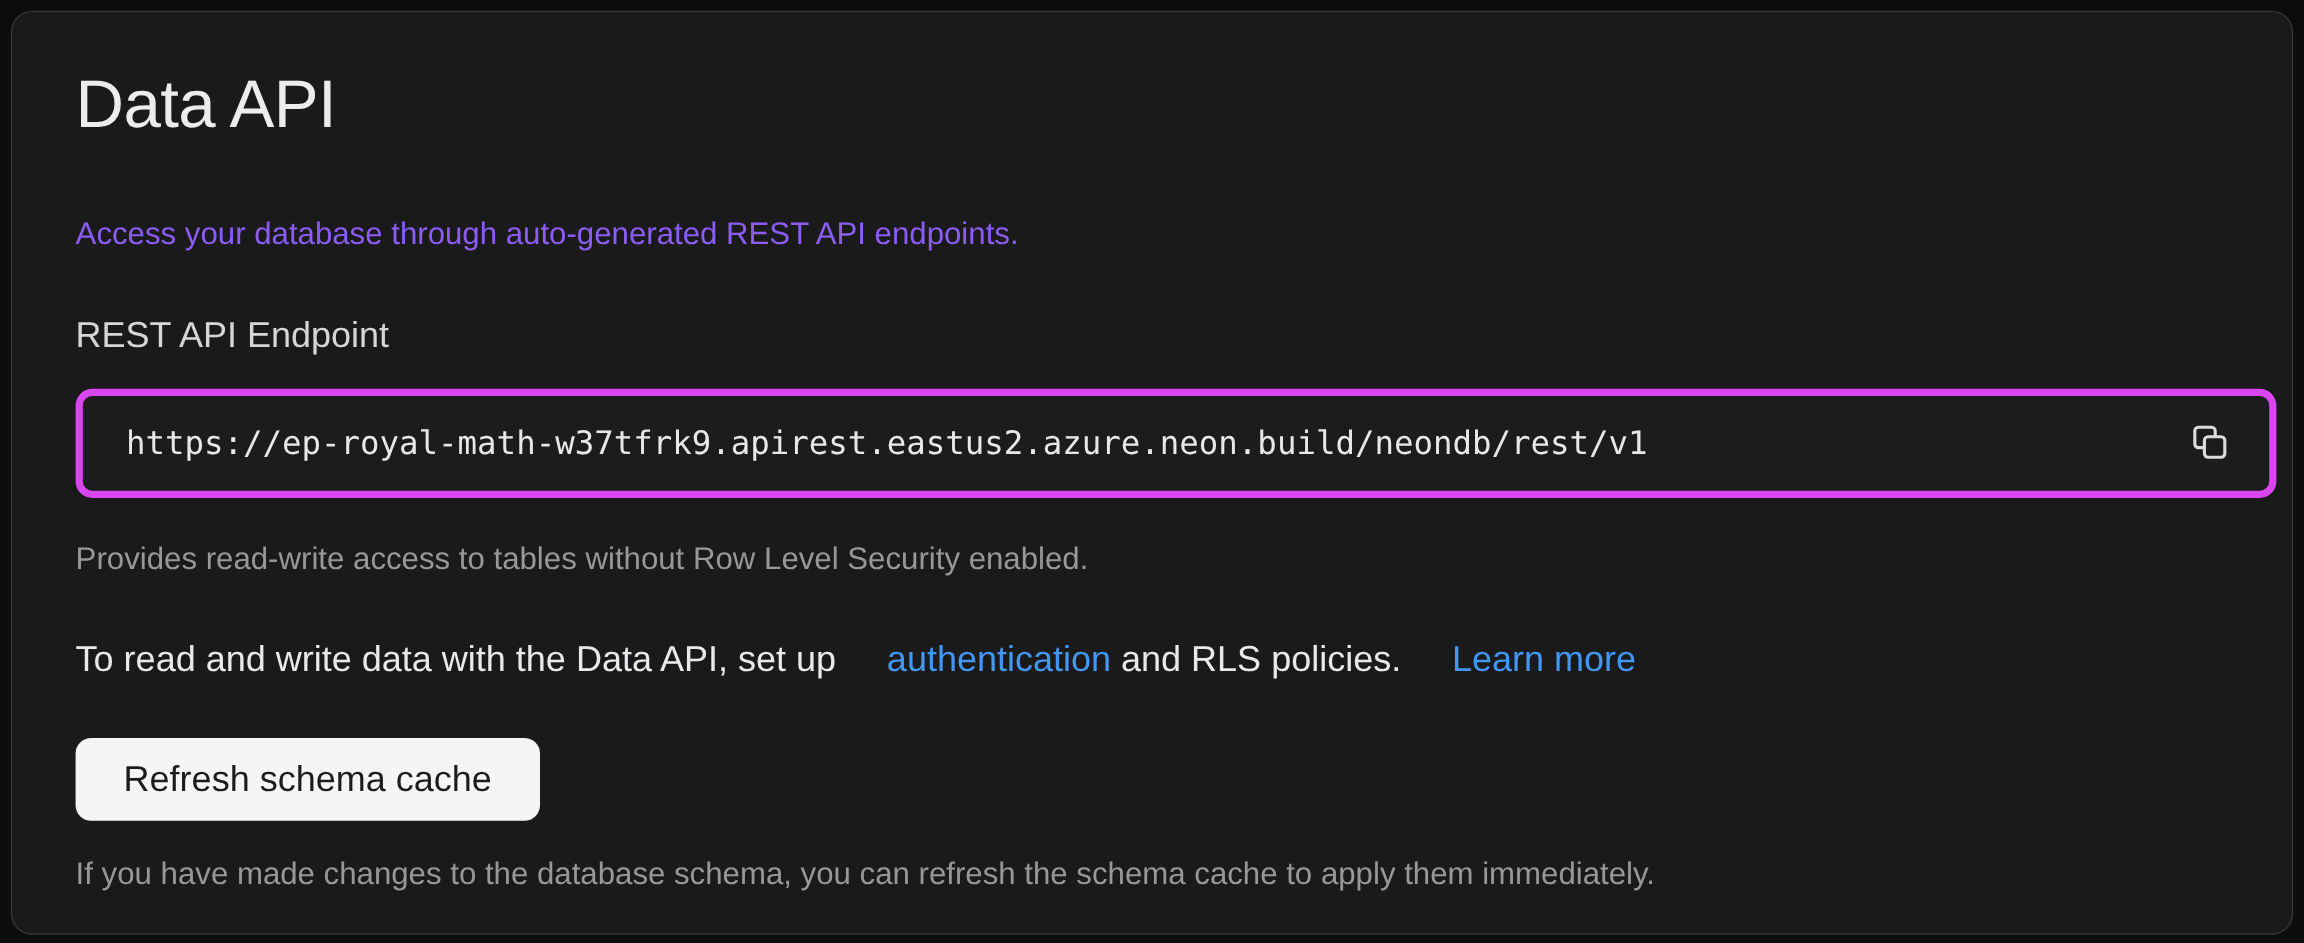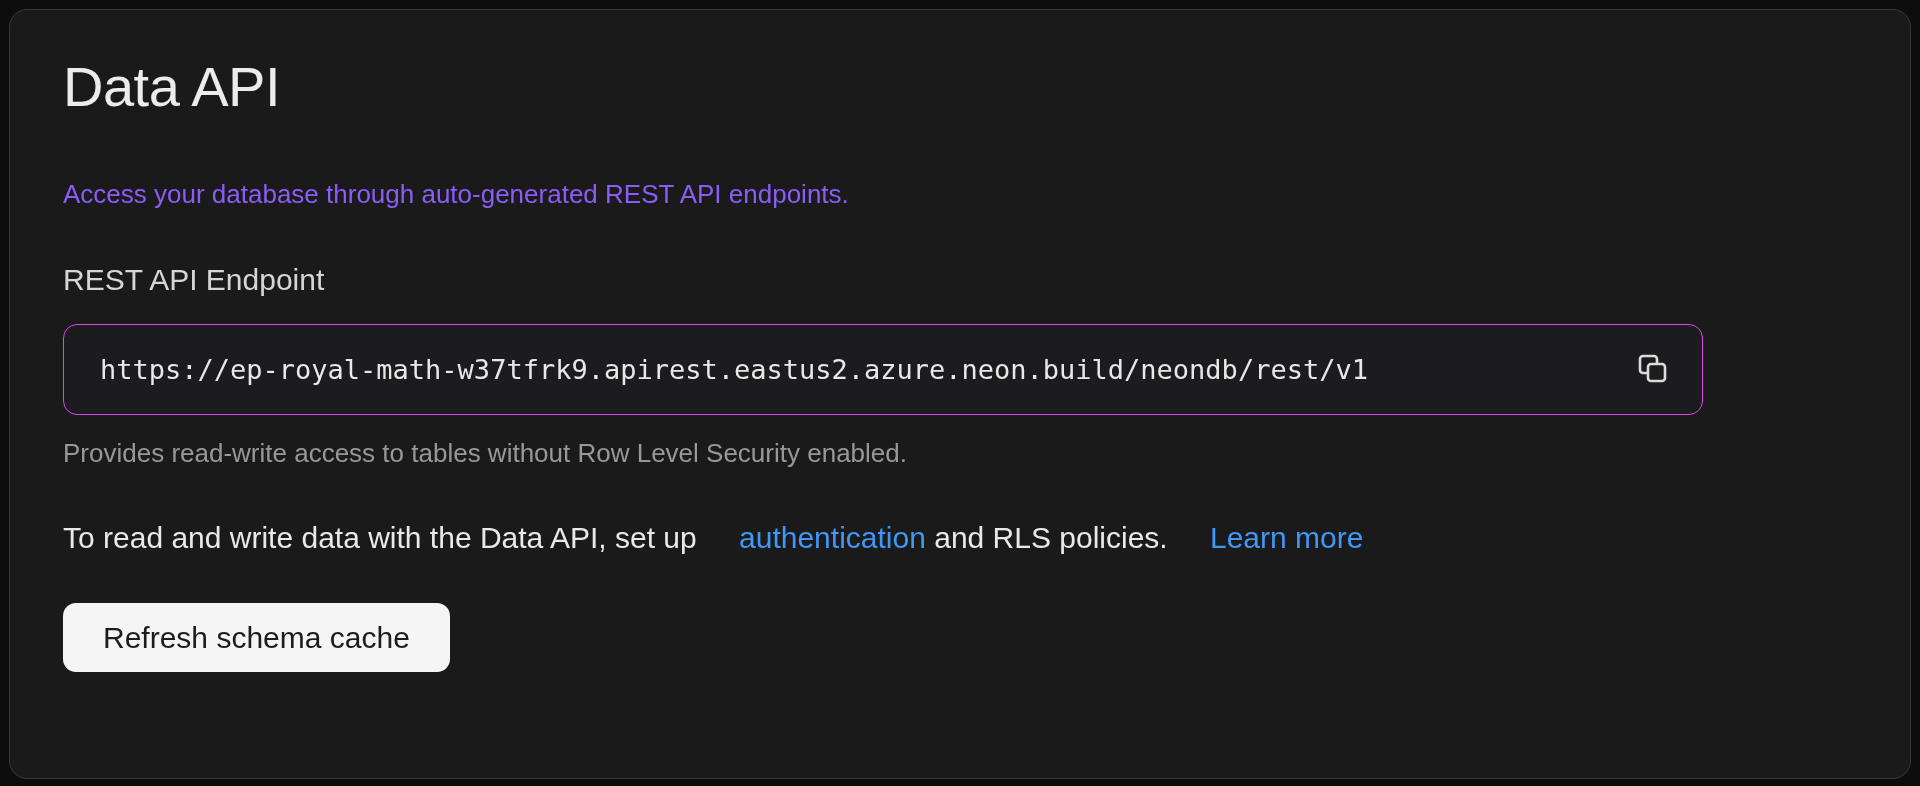--- a/index.html
+++ b/index.html
@@ -43,24 +43,24 @@
   .field-label {
     margin-top: 52px;
     font-size: 30px;
     font-weight: 400;
     color: #d6d6d8;
     line-height: 1.2;
   }
 
   .endpoint-field {
     margin-top: 26px;
-    width: 1640px;
+    width: 1834px;
     height: 91px;
     background: #1c1c1e;
-    border: 1px solid #d946ef;
+    border: 6px solid #d946ef;
     border-radius: 14px;
     display: flex;
     align-items: center;
     padding: 0 26px 0 36px;
   }
 
   .endpoint-url {
     flex: 1;
     font-family: "DejaVu Sans Mono", monospace;
     font-size: 27px;
@@ -76,21 +76,21 @@
     align-items: center;
     justify-content: center;
     background: transparent;
     border: none;
     border-radius: 8px;
     cursor: pointer;
     flex: 0 0 auto;
   }
 
   .helper-text {
-    margin-top: 22px;
+    margin-top: 34px;
     font-size: 26px;
     color: #98989a;
     line-height: 1.25;
   }
 
   .auth-note {
     margin-top: 50px;
     font-size: 30px;
     color: #e9e9eb;
     line-height: 1.25;
@@ -150,14 +150,15 @@
   </div>
 
   <p class="helper-text">Provides read-write access to tables without Row Level Security enabled.</p>
 
   <p class="auth-note">
     <span>To read and write data with the Data API, set up </span><a class="link">authentication</a><span> and RLS policies. </span><a class="link">Learn more</a>
   </p>
 
   <button class="refresh-button">Refresh schema cache</button>
 
+  <p class="bottom-helper">If you have made changes to the database schema, you can refresh the schema cache to apply them immediately.</p>
 
 </div>
 
 </body></html>

